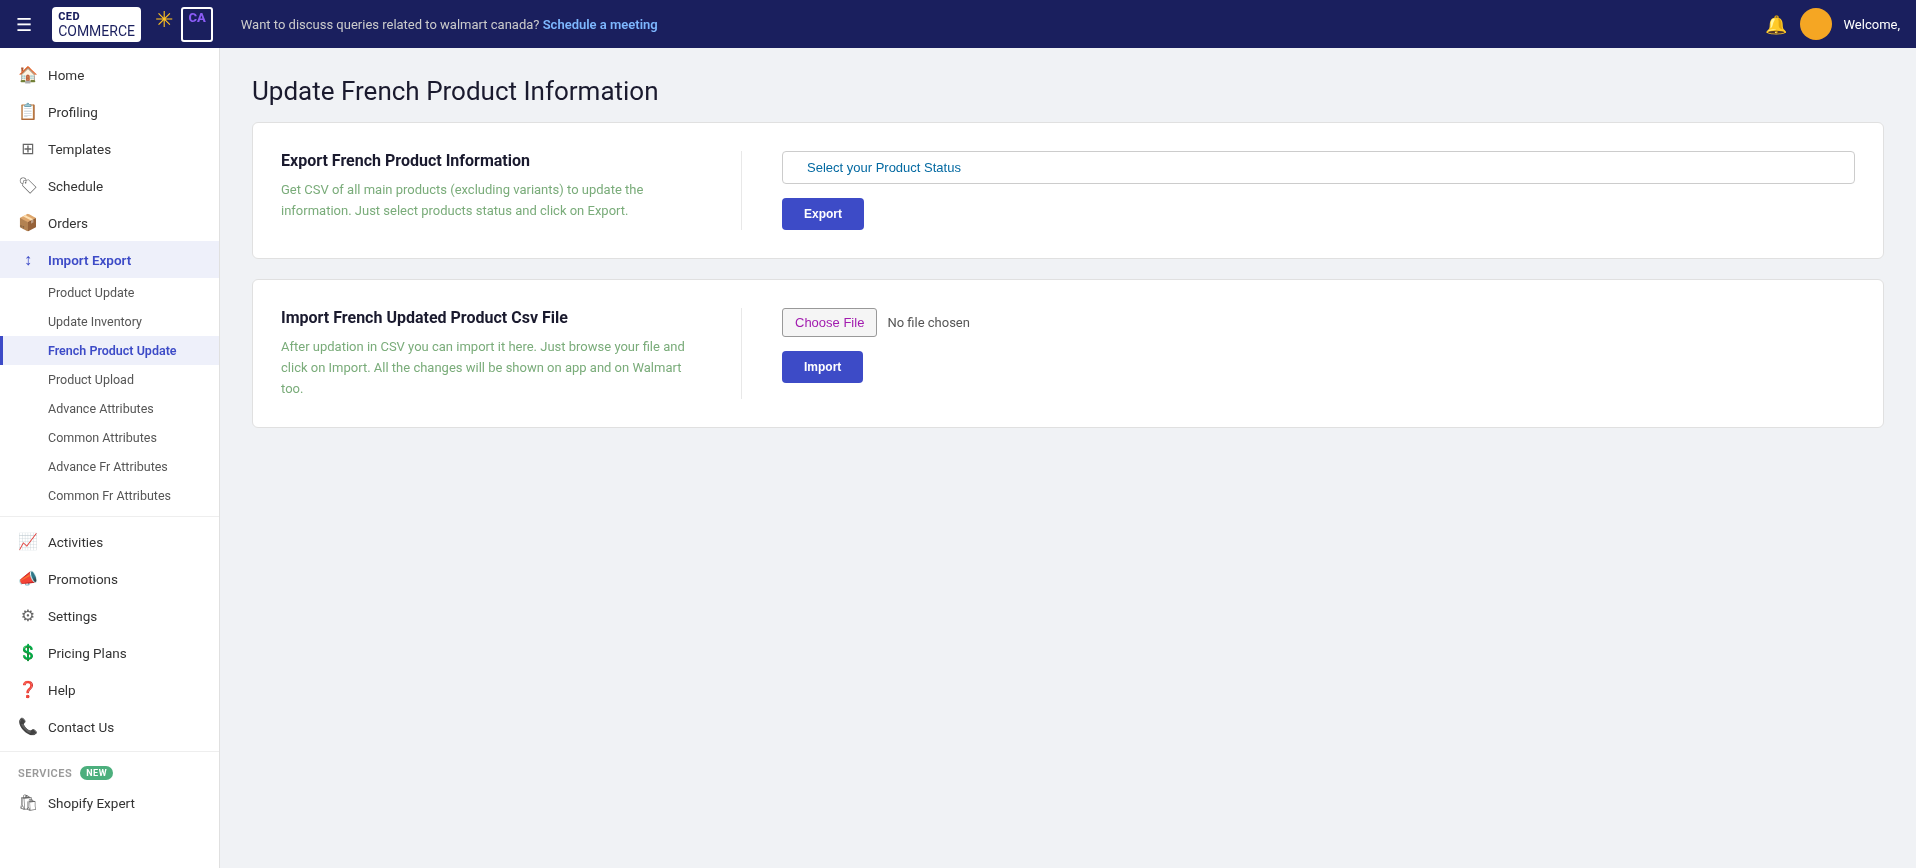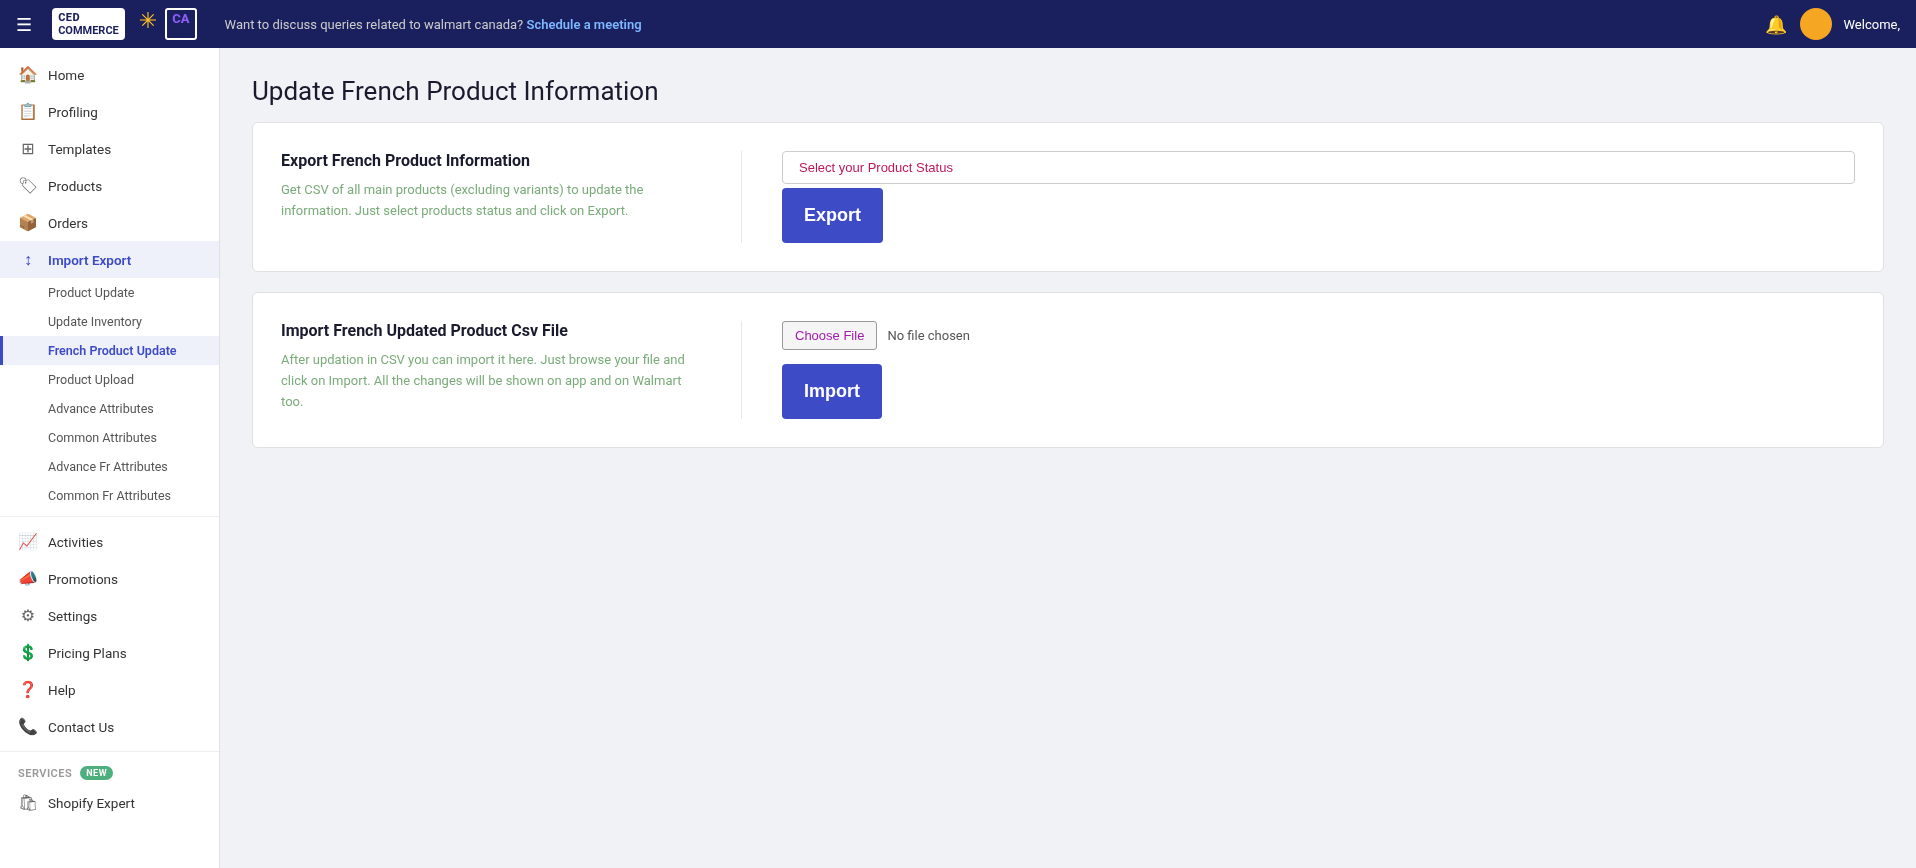--- a/index.html
+++ b/index.html
@@ -12,21 +12,21 @@
       display: flex;
       align-items: center;
       padding: 0 16px;
       height: 48px;
       flex-shrink: 0;
       gap: 12px;
     }
     .topbar-logo { display: flex; gap: 8px; }
     .logo-box { background: white; border-radius: 4px; padding: 3px 6px; display: flex; align-items: center; }
     .logo-text { color: #1a1f5e; font-weight: 800; font-size: 11px; letter-spacing: 0.5px; }
-    .logo-sub { color: #1a1f5e; font-size: 11px; font-weight: 700; }
+    .logo-sub { color: #1a1f5e; font-size: 14px; font-weight: 400; }
     .topbar-notice { flex: 1; font-size: 13px; color: #ccc; margin-left: 16px; }
     .topbar-notice a { color: #7eb8ff; font-weight: 600; text-decoration: none; }
     .topbar-right { display: flex; align-items: center; gap: 12px; margin-left: auto; }
     .bell-icon { font-size: 18px; color: #ccc; cursor: pointer; }
     .avatar { width: 32px; height: 32px; border-radius: 50%; background: #f5a623; display: flex; align-items: center; justify-content: center; font-weight: 700; color: white; font-size: 14px; }
     .welcome-text { color: white; font-size: 13px; }
     .hamburger { font-size: 18px; color: white; cursor: pointer; margin-right: 8px; }
 
     
     .body-layout { display: flex; flex: 1; overflow: hidden; }
@@ -99,37 +99,37 @@
     .card-left { flex: 0 0 420px; }
     .card-right { flex: 1; }
     .card-title { font-size: 16px; font-weight: 700; color: #1a1a2e; margin-bottom: 10px; }
     .card-desc { font-size: 13px; color: #7aac7a; line-height: 1.6; }
     .card-divider { width: 1px; background: #e8e8e8; align-self: stretch; }
 
     .select-input {
       width: 100%;
       border: 1px solid #ccc;
       border-radius: 4px;
-      padding: 8px 16px;
+      padding: 8px 24px;
       font-size: 13px;
-      color: #be185d;
+      color: #0369a1;
       background: white;
-      margin-bottom: 4px;
+      margin-bottom: 14px;
       outline: none;
       appearance: none;
       cursor: pointer;
     }
 
     .btn-primary {
       background: #3d4bc7;
       color: white;
       border: none;
       border-radius: 4px;
-      padding: 17px 22px;
-      font-size: 18px;
+      padding: 9px 22px;
+      font-size: 12px;
       font-weight: 600;
       cursor: pointer;
     }
 
     .file-upload-row { display: flex; align-items: center; gap: 10px; margin-bottom: 14px; }
     .choose-file-btn {
       border: 1px solid #999;
       background: #f5f5f5;
       color: #a21caf;
       padding: 6px 12px;
@@ -180,21 +180,21 @@
     <div class="sidebar-item">
       <span class="icon">📋</span>
       <span>Profiling</span>
     </div>
     <div class="sidebar-item">
       <span class="icon">⊞</span>
       <span>Templates</span>
     </div>
     <div class="sidebar-item">
       <span class="icon">🏷</span>
-      <span>Products</span>
+      <span>Schedule</span>
     </div>
     <div class="sidebar-item">
       <span class="icon">📦</span>
       <span>Orders</span>
     </div>
     <div class="sidebar-item active">
       <span class="icon">↕</span>
       <span>Import Export</span>
     </div>
 

